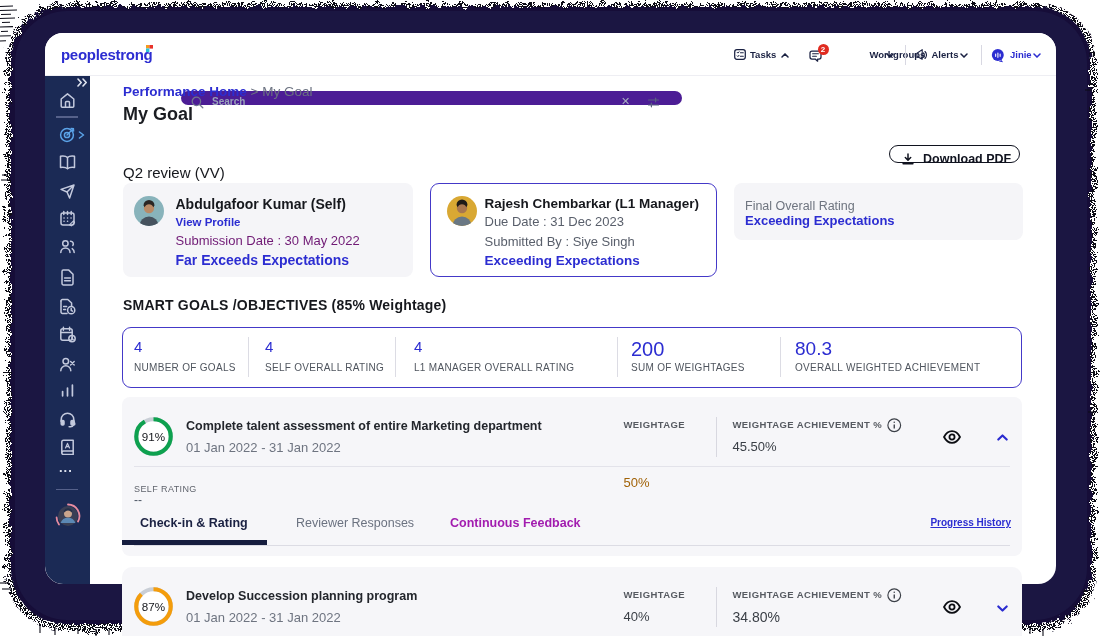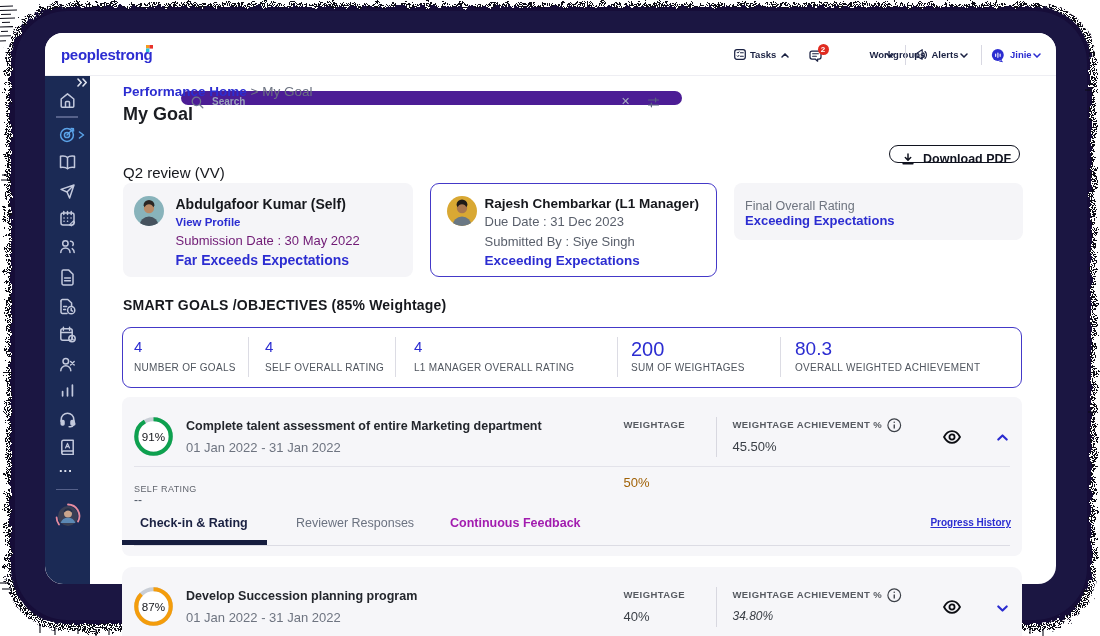--- a/index.html
+++ b/index.html
@@ -349,21 +349,21 @@
   <div class="abs" style="left:64px;top:42.7px;font-size:13px;color:#6e7480;white-space:nowrap;">01 Jan 2022 - 31 Jan 2022</div>
   <div class="lbl abs" style="left:501.5px;top:22px;">WEIGHTAGE</div>
   <div class="abs" style="left:501.5px;top:41.5px;font-size:13px;color:#3a3f46;">40%</div>
   <div class="abs" style="left:594px;top:20px;width:1px;height:40px;background:#d8d8e0;"></div>
   <div class="lbl abs" style="left:610.5px;top:22px;">WEIGHTAGE ACHIEVEMENT %</div>
   <svg class="abs" style="left:765px;top:21px" width="14.5" height="14.5" viewBox="0 0 15 15" fill="none" stroke="#3c4048" stroke-width="1.2">
       <circle cx="7.5" cy="7.5" r="6.6"></circle>
       <line x1="7.5" y1="6.8" x2="7.5" y2="10.8" stroke-width="1.4"></line>
       <circle cx="7.5" cy="4.4" r="0.8" fill="#3c4048" stroke="none"></circle>
     </svg>
-  <div class="abs" style="left:610.5px;top:41.5px;font-size:12px;color:#3a3f46;font-style:italic;">34.80%</div>
+  <div class="abs" style="left:610.5px;top:41.5px;font-size:14px;color:#3a3f46;">34.80%</div>
   <svg class="abs" style="left:821px;top:33px" width="18" height="14" viewBox="0 0 21 16" fill="none" stroke="#0c0e13" stroke-width="2.1">
       <path d="M1.2 8 C3.6 3.4 6.8 1.2 10.5 1.2 C14.2 1.2 17.4 3.4 19.8 8 C17.4 12.6 14.2 14.8 10.5 14.8 C6.8 14.8 3.6 12.6 1.2 8 z"></path>
       <circle cx="10.5" cy="8" r="3"></circle>
     </svg>
   <svg class="abs" style="left:875px;top:37.5px" width="11" height="7" viewBox="0 0 11 7" fill="none" stroke="#2a2bd0" stroke-width="2.1" stroke-linecap="round" stroke-linejoin="round">
       <polyline points="1.3,1.4 5.5,5.6 9.7,1.4"></polyline>
     </svg>
 </div>
 
 </body></html>

